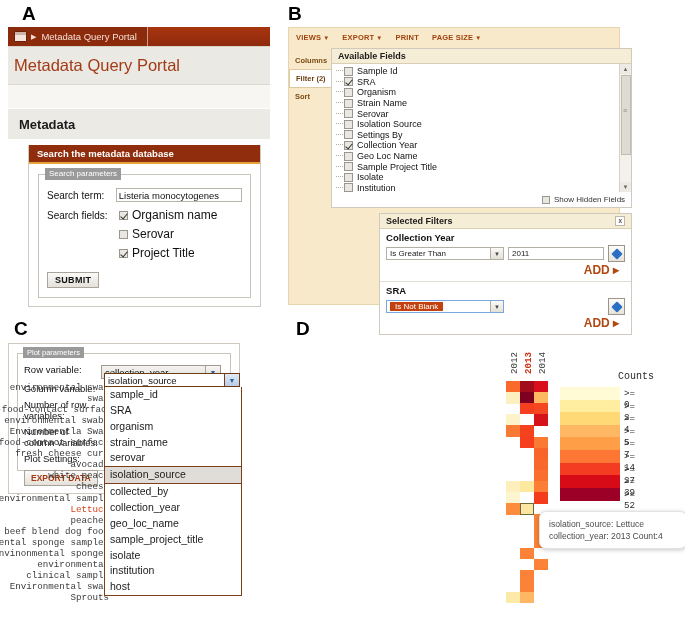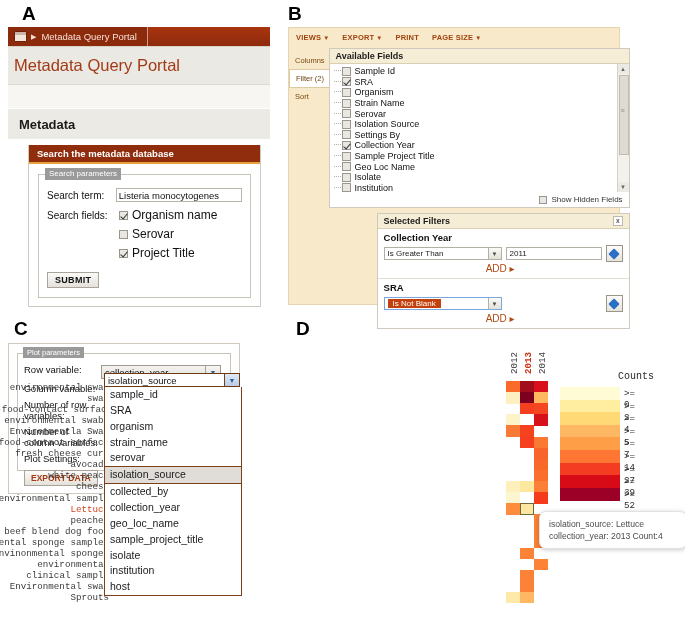--- a/index.html
+++ b/index.html
@@ -87,21 +87,21 @@
     padding:2px 7px;
   }
 
   
   #panelB{position:absolute;left:288px;top:27px;width:332px;height:278px;background:#f7e9c9;border:1px solid #e6d5ae;box-sizing:border-box;}
   .b-toolbar{height:18px;display:flex;align-items:center;padding-left:7px;gap:13px;}
   .b-tb-item{color:#a0430f;font-weight:bold;font-size:7.5px;letter-spacing:.2px;}
   .b-tb-item .ar{font-size:6px;margin-left:2px;}
   .b-main{display:flex;height:258px;}
   .b-sidetabs{width:45px;padding-top:6px;}
-  .b-tab{font-size:7.5px;color:#7a4a12;font-weight:normal;padding:4px 4px 4px 6px;}
+  .b-tab{font-size:7.5px;color:#7a4a12;font-weight:bold;padding:4px 4px 4px 6px;}
   .b-tab.active{background:#fff;border:1px solid #ddcaa2;border-right:none;color:#6b3f0d;}
   .b-content{flex:1;padding:2px 6px 0 0;}
   .b-box{background:#fff;border:1px solid #cfcabd;}
   .b-box-head{
     background:#f6edd6;font-weight:bold;font-size:9px;color:#1c1c1c;
     padding:2px 6px;border-bottom:1px solid #d9cfb5;
   }
   .b-list{height:128px;overflow:hidden;position:relative;display:flex;}
   .b-list-inner{flex:1;padding:2px 0 0 4px;}
   .b-item{display:flex;align-items:center;height:10.6px;font-size:9px;color:#111;}
@@ -135,21 +135,21 @@
   }
   .b-text{
     width:96px;height:13px;border:1px solid #b4afa4;background:#fff;
     font-size:8px;display:flex;align-items:center;padding-left:3px;box-sizing:border-box;
   }
   .b-edit{
     width:15px;height:15px;border:1px solid #9a958b;margin-left:auto;
     background:linear-gradient(#fdfcf9,#e6e3da);display:flex;align-items:center;justify-content:center;
   }
   .b-pencil{width:8px;height:8px;background:#2a6fc4;transform:rotate(-45deg);border-radius:1px;}
-  .b-add{text-align:center;font-size:10px;font-weight:normal;color:#b04a12;padding:1px 6px 2px 0;}
+  .b-add{text-align:right;font-size:12px;font-weight:bold;color:#b04a12;padding:1px 6px 2px 0;}
 
   
   #panelC{position:absolute;left:8px;top:343px;width:250px;height:272px;}
   .c-card{border:1px solid #cfcabd;background:#fff;width:232px;height:151px;box-sizing:border-box;position:relative;}
   .c-fieldset{margin:9px 8px 0 8px;border:1px solid #c9c4ba;position:relative;padding:11px 6px 8px 6px;height:118px;box-sizing:border-box;}
   .c-legend{position:absolute;top:-7px;left:5px;background:#9a9a9a;color:#fff;font-size:7.5px;padding:1px 4px;}
   .c-row{display:flex;margin-bottom:5px;}
   .c-label{width:77px;font-size:9.5px;color:#111;line-height:1.15;}
   .c-select{
     width:120px;height:14px;border:1px solid #9e9a91;
@@ -303,26 +303,26 @@
                 <span>Settings By</span>
               </div>
               <div class="b-item">
                 <span class="tw"></span>
                 <span class="cb checked"></span>
                 <span>Collection Year</span>
               </div>
               <div class="b-item">
                 <span class="tw"></span>
                 <span class="cb"></span>
+                <span>Geo Loc Name</span>
+              </div>
+              <div class="b-item">
+                <span class="tw"></span>
+                <span class="cb"></span>
                 <span>Sample Project Title</span>
-              </div>
-              <div class="b-item">
-                <span class="tw"></span>
-                <span class="cb"></span>
-                <span>Geo Loc Name</span>
               </div>
               <div class="b-item">
                 <span class="tw"></span>
                 <span class="cb"></span>
                 <span>Isolate</span>
               </div>
               <div class="b-item">
                 <span class="tw"></span>
                 <span class="cb"></span>
                 <span>Institution</span>

